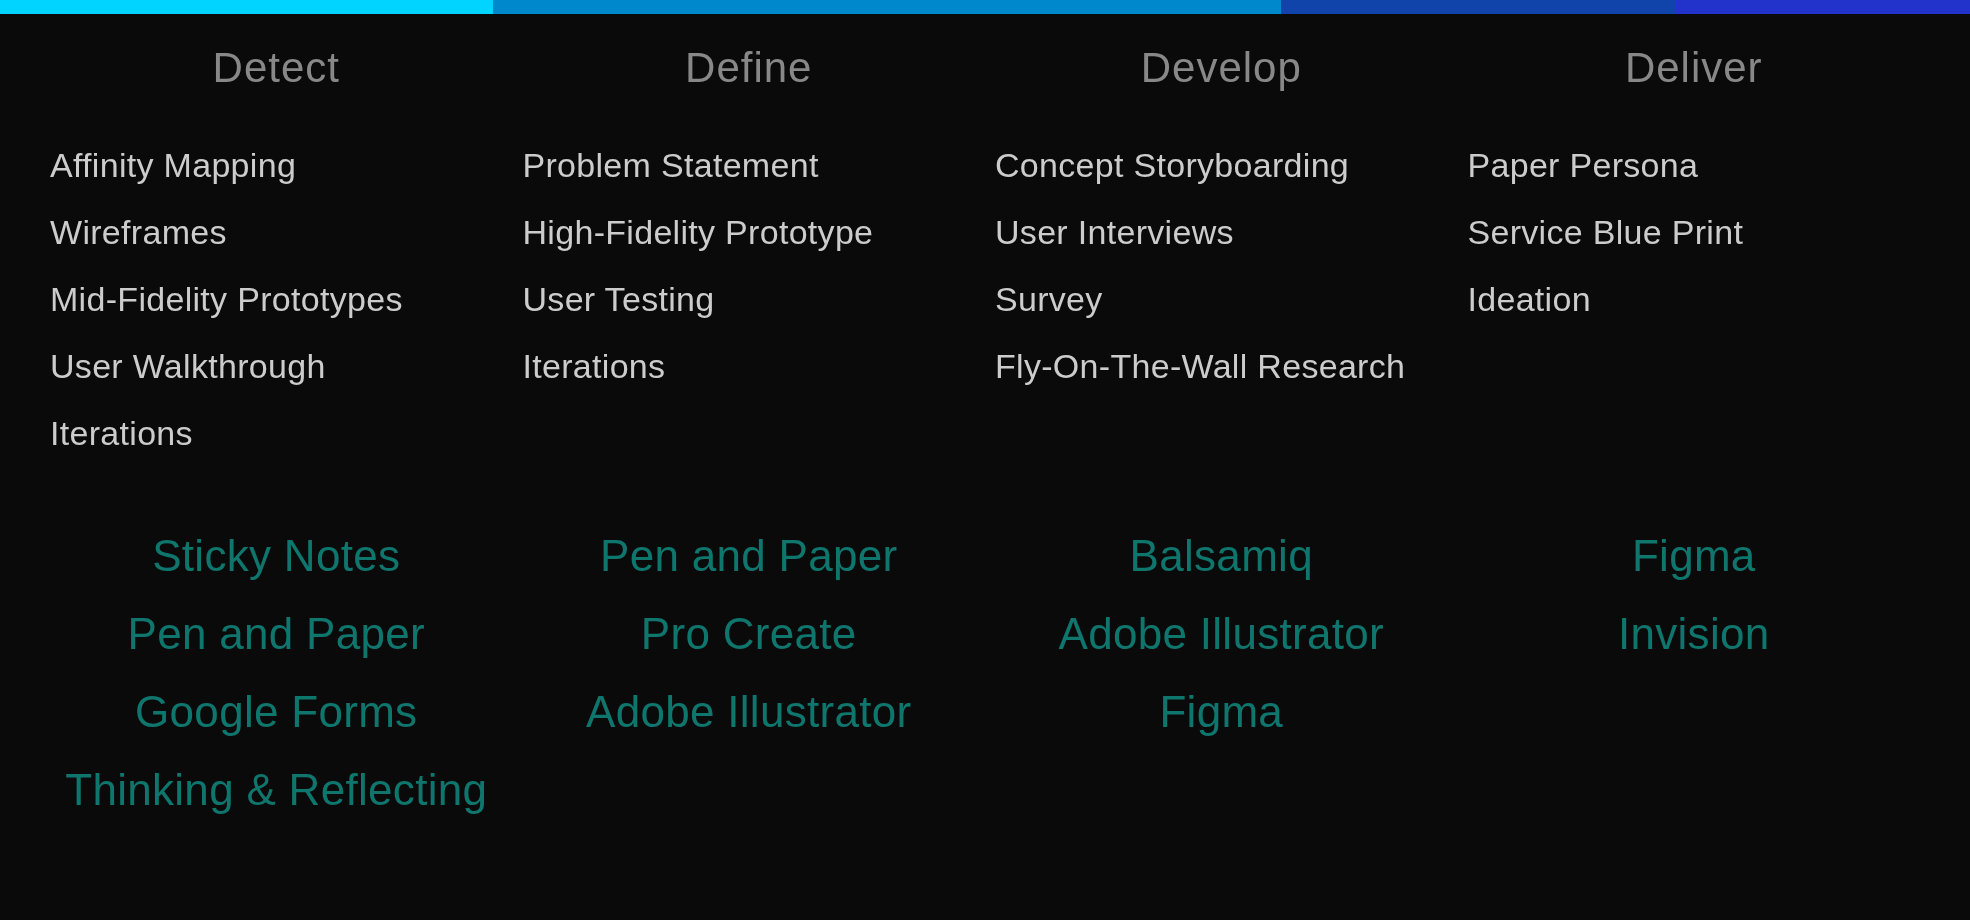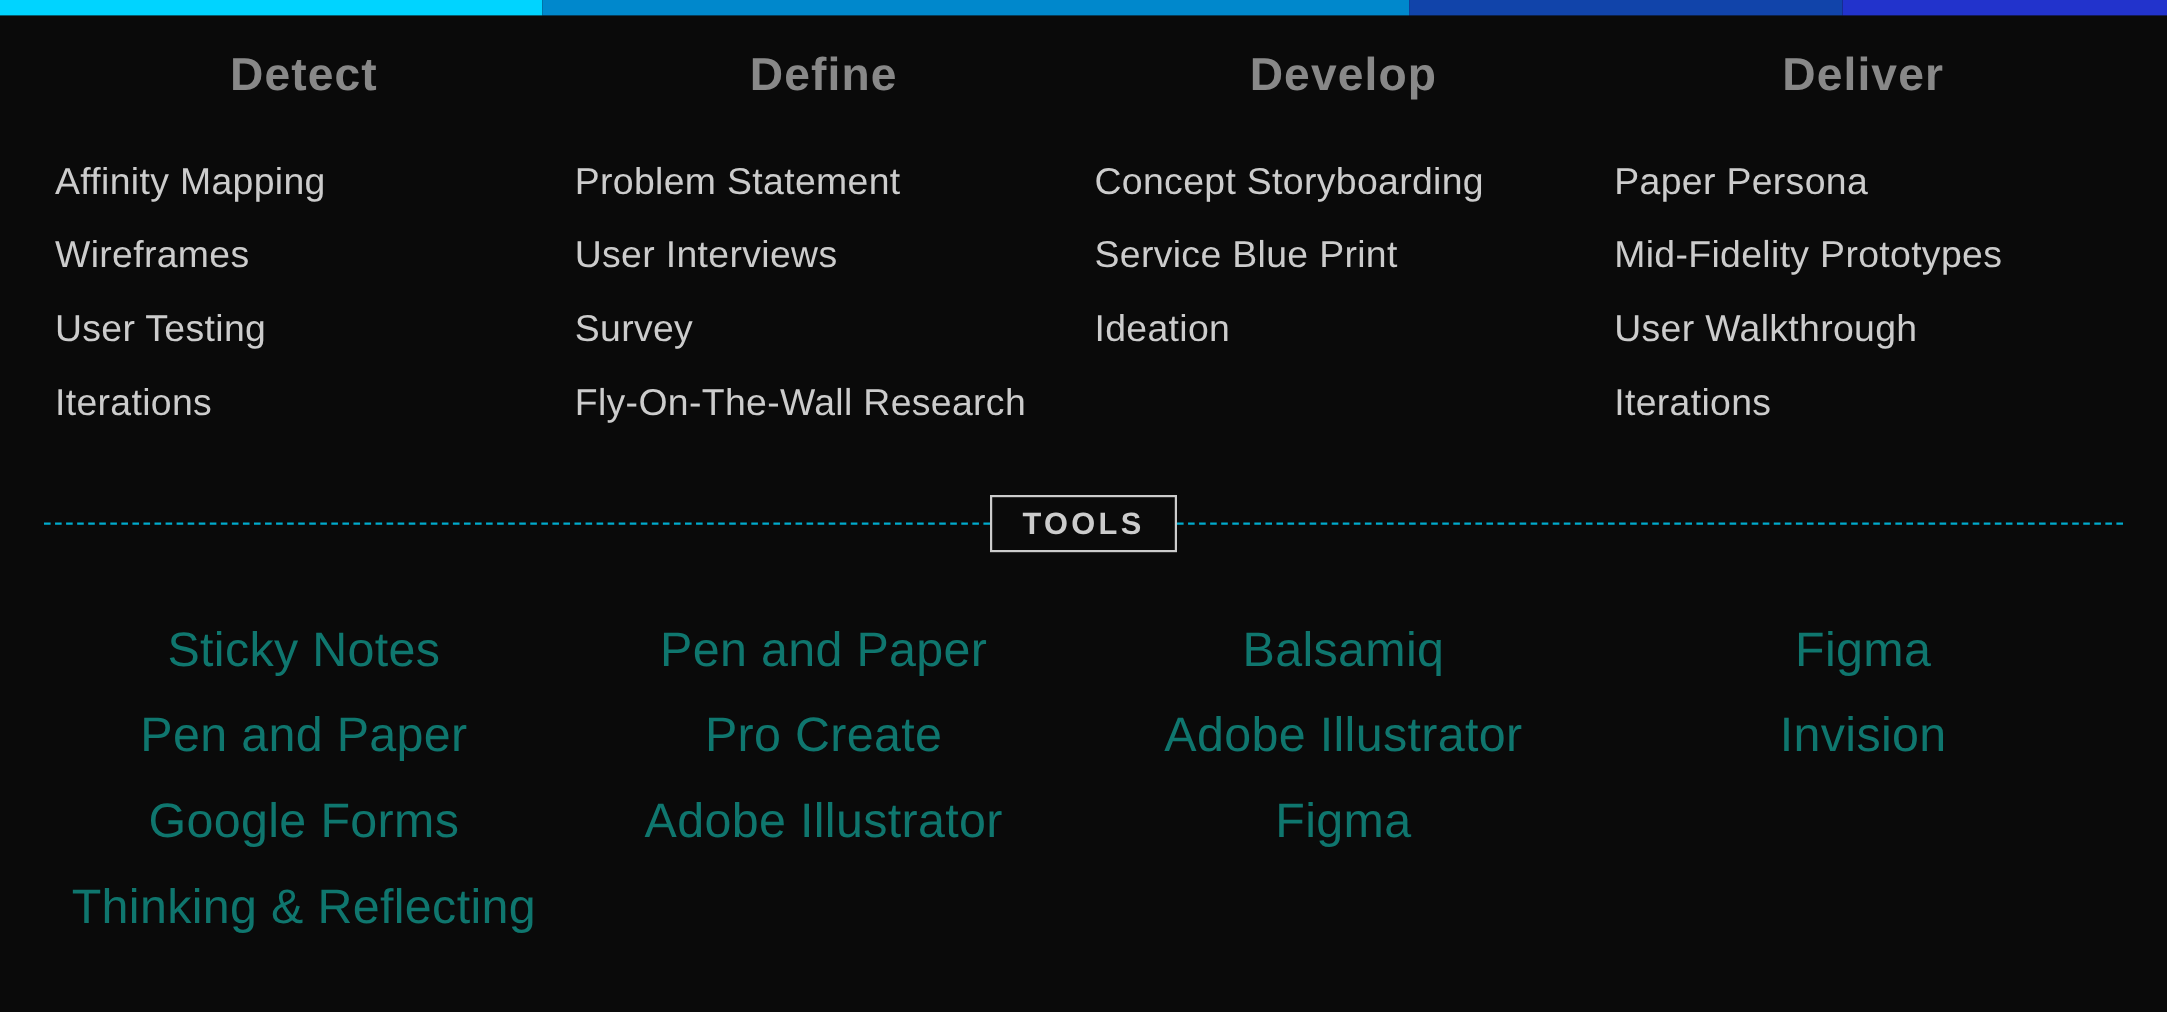--- a/index.html
+++ b/index.html
@@ -34,21 +34,21 @@
 
     .phases-header {
       display: grid;
       grid-template-columns: 1fr 1fr 1fr 1fr;
       text-align: center;
       margin-bottom: 40px;
     }
 
     .phase-title {
       font-size: 42px;
-      font-weight: 700;
+      font-weight: 400;
       color: #888;
       letter-spacing: 1px;
     }
 
     .methods-grid {
       display: grid;
       grid-template-columns: 1fr 1fr 1fr 1fr;
       text-align: left;
       margin-bottom: 50px;
       row-gap: 0;
@@ -130,41 +130,37 @@
   </div>
 
   <div class="methods-grid">
 
     <div class="method-item col-detect">Affinity Mapping</div>
     <div class="method-item col-define">Problem Statement</div>
     <div class="method-item col-develop">Concept Storyboarding</div>
 
     <div class="method-item col-define">Paper Persona</div>
     <div class="method-item col-develop">Wireframes</div>
+    <div class="method-item col-deliver">High-Fidelity Prototype</div>
 
     <div class="method-item col-detect">User Interviews</div>
     <div class="method-item col-define">Service Blue Print</div>
     <div class="method-item col-develop">Mid-Fidelity Prototypes</div>
     <div class="method-item col-deliver">User Testing</div>
 
     <div class="method-item col-detect">Survey</div>
     <div class="method-item col-define">Ideation</div>
     <div class="method-item col-develop">User Walkthrough</div>
     <div class="method-item col-deliver">Iterations</div>
 
     <div class="method-item col-detect">Fly-On-The-Wall Research</div>
     <div class="empty-cell col-define"></div>
     <div class="method-item col-develop">Iterations</div>
   </div>
 
-  <div class="tools-divider-row">
-    <div class="tools-line"></div>
-    <div class="tools-label-box">TOOLS</div>
-    <div class="tools-line"></div>
-  </div>
 
   <div class="tools-grid">
 
     <div class="tool-item col-detect">Sticky Notes</div>
     <div class="tool-item col-define">Pen and Paper</div>
     <div class="tool-item col-develop">Balsamiq</div>
     <div class="tool-item col-deliver">Figma</div>
 
     <div class="tool-item col-detect">Pen and Paper</div>
     <div class="tool-item col-define">Pro Create</div>

